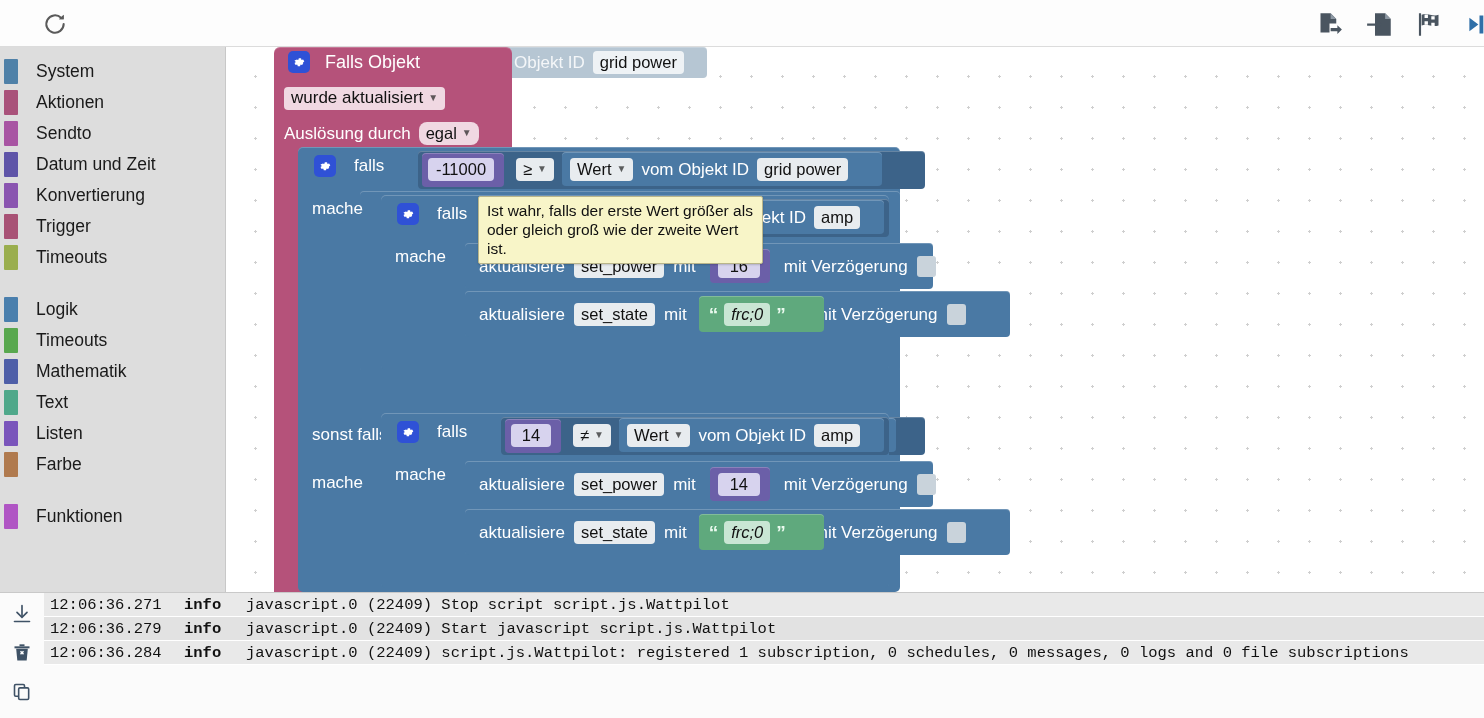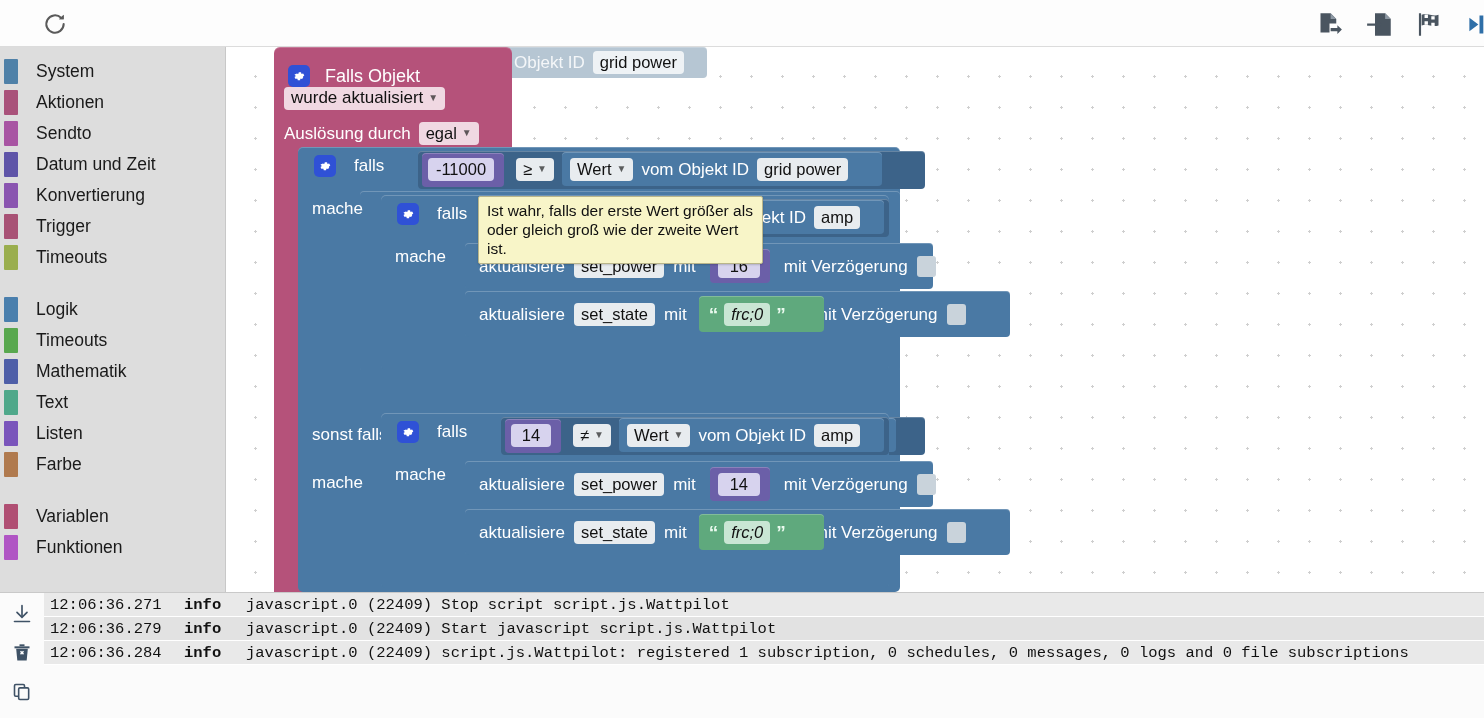--- a/index.html
+++ b/index.html
@@ -227,63 +227,59 @@
       <div class="pal-row">
         <span class="pal-swatch" style="background:#b07a4e"></span>
         <span class="pal-label">Farbe</span>
       </div>
     </div>
 
     <div class="pal-gap"></div>
 
     <div>
       <div class="pal-row">
-        <span class="pal-swatch" style="background:#b04f73"></span>
-        <span class="pal-label">Variablen</span>
-      </div>
-      <div class="pal-row">
         <span class="pal-swatch" style="background:#b055c4"></span>
         <span class="pal-label">Funktionen</span>
       </div>
     </div>
   </div>
 
   <div class="workspace">
 
     <div class="blk" style="left:270px; top:0px;">
       <div class="blk-body c-ghost" style="left:0; top:0; width:211px; height:31px; border-radius:4px;"></div>
       <div class="row" style="position:absolute; left:18px; top:4px;">
         <span class="lbl-ghost">Objekt ID</span>
         <span class="fld fld-ghost" style="margin-left:8px;">grid power</span>
       </div>
     </div>
 
     <div class="blk" style="left:48px; top:0px;">
       <div class="blk-body c-event" style="left:0; top:0; width:238px; height:545px; border-radius:6px 6px 0 0;"></div>
 
-      <div class="row" style="position:absolute; left:14px; top:18px;text-align:center;">
+      <div class="row" style="position:absolute; left:14px; top:4px;text-align:center;">
         <span class="gear">
           <svg width="13" height="13" viewBox="0 0 24 24" fill="#fff">
             <path d="M12 8.2a3.8 3.8 0 1 0 0 7.6 3.8 3.8 0 0 0 0-7.6zm0 5.6a1.8 1.8 0 1 1 0-3.6 1.8 1.8 0 0 1 0 3.6z"></path>
             <path d="M20.4 13.6l-1.7-1a6.9 6.9 0 0 0 0-1.2l1.7-1a.7.7 0 0 0 .25-.9l-1.6-2.8a.7.7 0 0 0-.88-.3l-1.85.8a7 7 0 0 0-1.05-.6l-.22-2a.7.7 0 0 0-.7-.6h-3.2a.7.7 0 0 0-.7.6l-.22 2c-.37.17-.72.37-1.05.6l-1.85-.8a.7.7 0 0 0-.88.3L3 8.5a.7.7 0 0 0 .25.9l1.7 1a6.9 6.9 0 0 0 0 1.2l-1.7 1a.7.7 0 0 0-.25.9l1.6 2.8a.7.7 0 0 0 .88.3l1.85-.8c.33.23.68.43 1.05.6l.22 2a.7.7 0 0 0 .7.6h3.2a.7.7 0 0 0 .7-.6l.22-2c.37-.17.72-.37 1.05-.6l1.85.8a.7.7 0 0 0 .88-.3l1.6-2.8a.7.7 0 0 0-.25-.9z"></path>
           </svg>
         </span>
         <span class="lbl" style="margin-left:15px; font-size:18px;">Falls Objekt</span>
       </div>
 
       <div class="row" style="position:absolute; left:10px; top:40px;">
         <span class="fld fld-light" style="font-size:17px;">
           <span>wurde aktualisiert</span>
           <span class="caret">▼</span>
         </span>
       </div>
 
       <div class="row" style="position:absolute; left:10px; top:75px;">
         <span class="lbl">Auslösung durch</span>
-        <span class="fld fld-light" style="margin-left:8px;">
+        <span class="fld fld-light" style="margin-left:8px;border-radius:8px;">
           <span>egal</span>
           <span class="caret">▼</span>
         </span>
       </div>
     </div>
 
     <div class="blk" style="left:72px; top:100px;">
       <div class="blk-body c-ctrl" style="left:0; top:0; width:602px; height:445px; border-radius:5px;"></div>
 
       <div class="blk-body" style="left:62px; top:44px; width:540px; height:180px; background:transparent;"></div>

